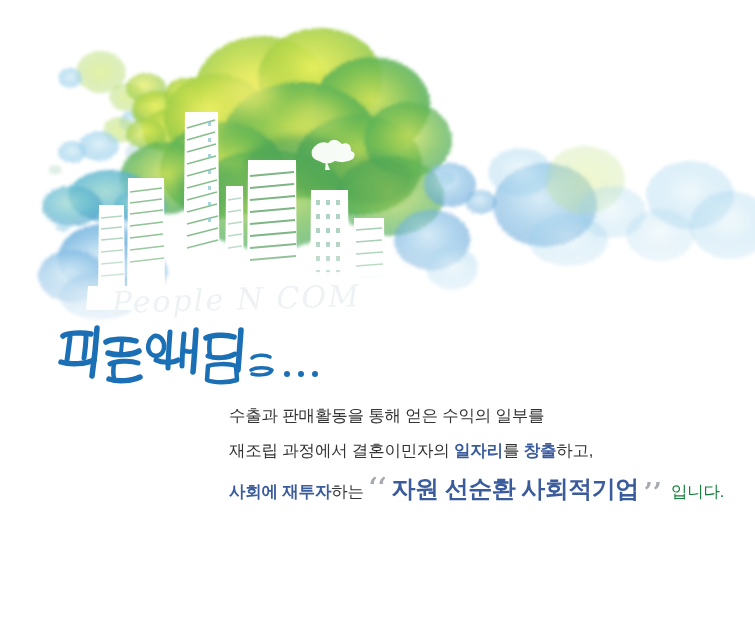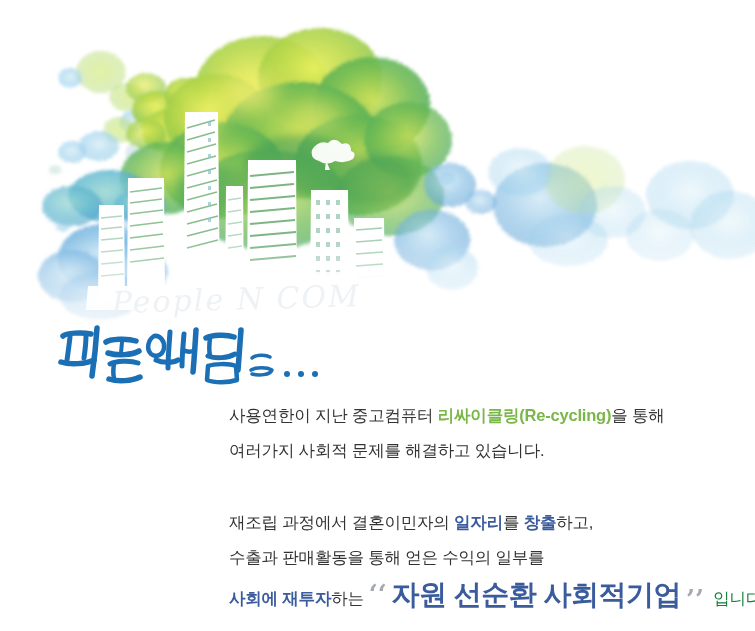--- a/index.html
+++ b/index.html
@@ -77,21 +77,21 @@
     color: #7ab648;
     font-weight: bold;
   }
   .hl-blue {
     color: #3a5b9c;
     font-weight: bold;
   }
   .hl-blue-big {
     color: #3a5b9c;
     font-weight: bold;
-    font-size: 28px;
+    font-size: 24px;
     letter-spacing: -0.5px;
   }
   .quote-mark {
     color: #a6a9b2;
     font-family: "DejaVu Serif", serif;
     font-size: 26px;
     font-weight: bold;
     vertical-align: -4px;
     padding: 0 5px;
   }
@@ -406,34 +406,26 @@
 
       <circle cx="231" cy="52" r="3" fill="#1b6fb5" stroke="none"></circle>
       <circle cx="245" cy="52" r="3" fill="#1b6fb5" stroke="none"></circle>
       <circle cx="259" cy="52" r="3" fill="#1b6fb5" stroke="none"></circle>
     </g>
   </svg>
 </div>
 
 <div id="copy">
 
+
   <div class="para">
     <div class="line">
-      <span>사용연한이 지난 중고컴퓨터 </span><span class="hl-green">리싸이클링(Re-cycling)</span><span>을 통해</span>
+      <span>수출과 판매활동을 통해 얻은 수익의 일부를</span>
     </div>
     <div class="line">
-      <span>여러가지 사회적 문제를 해결하고 있습니다.</span>
-    </div>
-  </div>
-
-  <div class="para">
-    <div class="line">
       <span>재조립 과정에서 결혼이민자의 </span><span class="hl-blue">일자리</span><span>를 </span><span class="hl-blue">창출</span><span>하고,</span>
-    </div>
-    <div class="line">
-      <span>수출과 판매활동을 통해 얻은 수익의 일부를</span>
     </div>
     <div class="line last">
       <span class="hl-blue">사회에 재투자</span><span>하는</span><span class="quote-mark open">‘‘</span><span class="hl-blue-big">자원 선순환 사회적기업</span><span class="quote-mark close">’’</span><span class="tail"> 입니다.</span>
     </div>
   </div>
 
 </div>
 
 </body></html>

